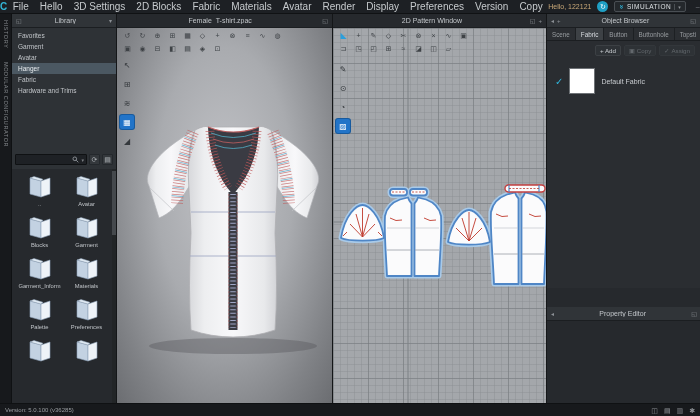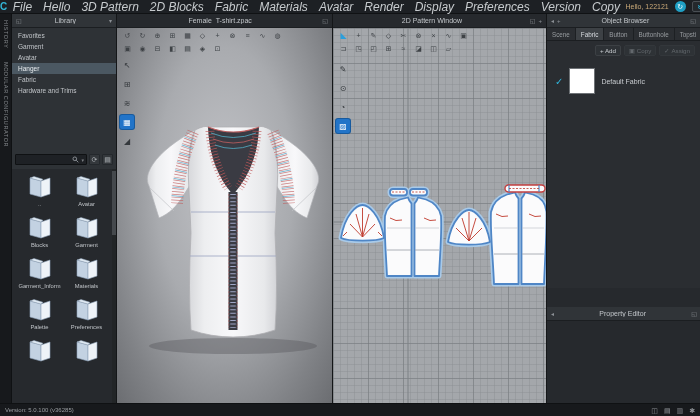--- a/index.html
+++ b/index.html
@@ -4,21 +4,21 @@
 <style>
   html,body{margin:0;padding:0;background:#101214;}
   *{box-sizing:border-box;font-family:"Liberation Sans","DejaVu Sans",sans-serif;}
   .app{position:relative;width:700px;height:416px;background:#202328;overflow:hidden;color:#c6cacd;}
   .abs{position:absolute;}
 
   
   .menubar{left:0;top:0;width:700px;height:14px;background:#1d2024;display:flex;align-items:center;border-bottom:1px solid #101214;z-index:30;}
   .logo{width:16px;text-align:center;color:#33b5d6;font-weight:bold;font-size:10px;line-height:14px;}
   .menu-items{display:flex;height:14px;align-items:center;}
-  .menu-item{font-size:12px;color:#c6cacd;padding:0 5.5px;line-height:14px;white-space:nowrap;cursor:default;font-style:italic;}
+  .menu-item{font-size:10px;color:#c6cacd;padding:0 5.5px;line-height:14px;white-space:nowrap;cursor:default;}
   .mb-right{margin-left:auto;display:flex;align-items:center;gap:6px;padding-right:6px;}
   .greeting{font-size:7px;color:#c9a878;white-space:nowrap;}
   .badge{width:11px;height:11px;border-radius:50%;background:#1f9fc4;color:#fff;font-size:7px;display:flex;align-items:center;justify-content:center;}
   .sim-btn{display:flex;align-items:center;gap:3px;height:11px;border:1px solid #4a4f54;background:#24282c;border-radius:2px;padding:0 4px;}
   .sim-ic{color:#2fb3d9;font-size:8px;font-weight:bold;display:inline-block;transform:rotate(90deg);line-height:8px;}
   .sim-lab{font-size:6.5px;letter-spacing:.5px;color:#dde1e4;}
   .sim-caret{font-size:5px;color:#8b9095;border-left:1px solid #4a4f54;padding-left:3px;}
   .win-ctl{display:flex;gap:7px;margin-left:4px;}
   .win-ctl span{font-size:7px;color:#797d81;line-height:14px;}
 
@@ -96,21 +96,21 @@
 <body>
 
 <div class="app">
 
   <div class="abs menubar">
     <div class="logo">C</div>
     <div class="menu-items">
 
     <span class="menu-item">File</span>
         <span class="menu-item">Hello</span>
-        <span class="menu-item">3D Pattern</span>
+        <span class="menu-item">3D Settings</span>
         <span class="menu-item">2D Blocks</span>
         <span class="menu-item">Fabric</span>
         <span class="menu-item">Materials</span>
         <span class="menu-item">Avatar</span>
         <span class="menu-item">Render</span>
         <span class="menu-item">Display</span>
         <span class="menu-item">Preferences</span>
         <span class="menu-item">Version</span>
         <span class="menu-item">Copy</span>
       </div>

